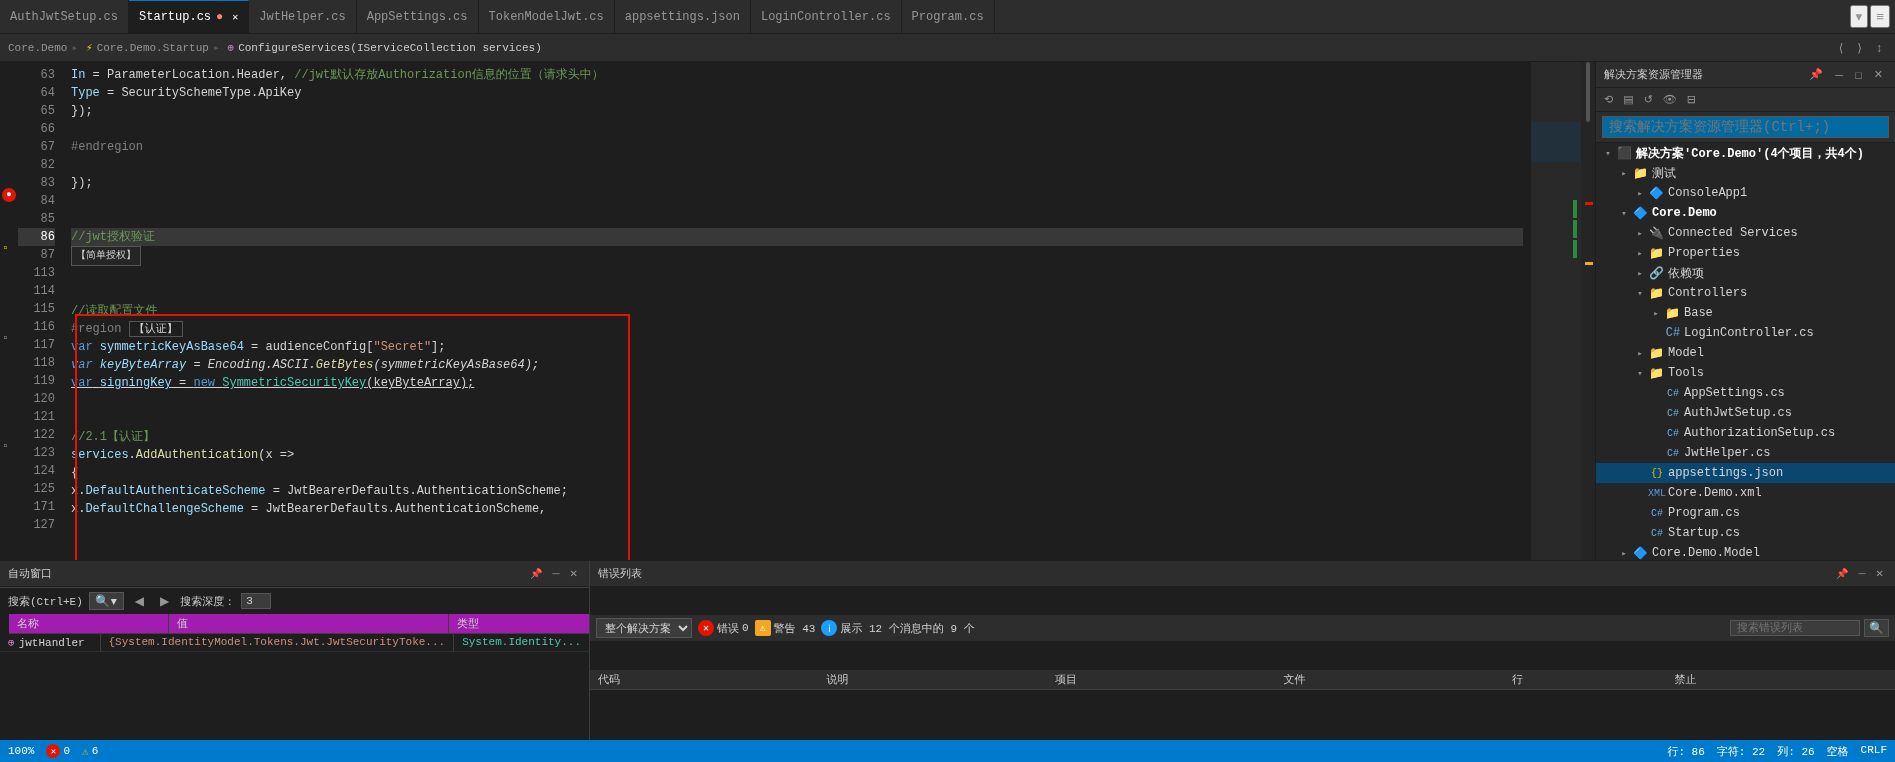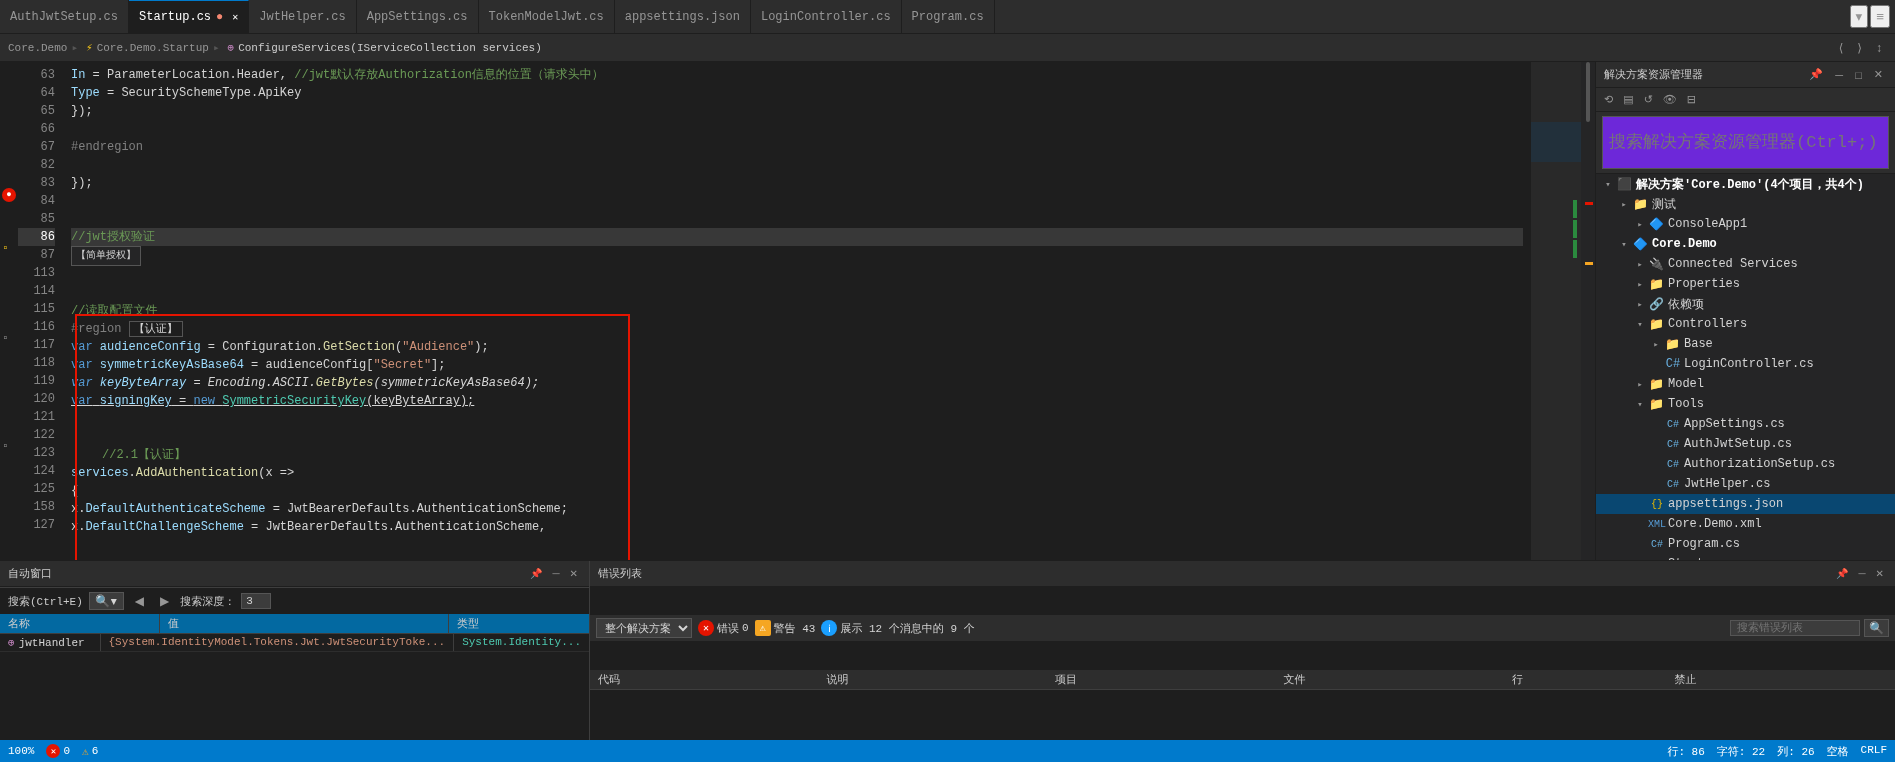--- a/index.html
+++ b/index.html
@@ -178,21 +178,21 @@
         <div>116</div>
         <div>117</div>
         <div>118</div>
         <div>119</div>
         <div>120</div>
         <div>121</div>
         <div>122</div>
         <div>123</div>
         <div>124</div>
         <div>125</div>
-        <div>158</div>
+        <div>171</div>
         <div>127</div>
       </div>
 
       <div class="code-lines">
 
         <div class="region-box" style="top: 252px; left: 12px; width: 555px; height: 252px;"></div>
 
         <div style="line-height:18px;">
           <span class="prop">    In</span> <span style="color:#d4d4d4;">= ParameterLocation.Header,</span> <span class="cmt">//jwt默认存放Authorization信息的位置（请求头中）</span>
         </div>
@@ -220,34 +220,31 @@
         </div>
         <div style="line-height:18px;">&nbsp;</div>
         <div style="line-height:18px;">&nbsp;</div>
         <div style="line-height:18px;">
           <span class="cmt">    //读取配置文件</span>
         </div>
         <div style="line-height:18px;">
           <span class="region-kw">    #region</span> <span class="bracket-box">【认证】</span>
         </div>
         <div style="line-height:18px;">
-          <span class="kw">    var</span> <span class="prop"> audienceConfig</span> <span style="color:#d4d4d4;"> = Configuration.</span><span class="method">GetSection</span><span style="color:#d4d4d4;">(</span><span class="str">"Audience"</span><span style="color:#d4d4d4;">);</span>
-        </div>
-        <div style="line-height:18px;">
           <span class="kw">    var</span> <span class="prop"> symmetricKeyAsBase64</span> <span style="color:#d4d4d4;"> = audienceConfig[</span><span class="str">"Secret"</span><span style="color:#d4d4d4;">];</span>
         </div>
         <div style="line-height:18px;font-style:italic;">
           <span class="kw">    var</span> <span class="prop"> keyByteArray</span> <span style="color:#d4d4d4;"> = Encoding.ASCII.</span><span class="method">GetBytes</span><span style="color:#d4d4d4;">(symmetricKeyAsBase64);</span>
         </div>
         <div style="line-height:18px;text-decoration:underline;">
           <span class="kw">    var</span> <span class="prop"> signingKey</span> <span style="color:#d4d4d4;"> = </span><span class="kw">new</span> <span class="type"> SymmetricSecurityKey</span><span style="color:#d4d4d4;">(keyByteArray);</span>
         </div>
         <div style="line-height:18px;">&nbsp;</div>
         <div style="line-height:18px;">&nbsp;</div>
-        <div style="line-height:18px;margin-left:31px;">
+        <div style="line-height:18px;">
           <span class="cmt">    //2.1【认证】</span>
         </div>
         <div style="line-height:18px;">
           <span class="prop">    services</span><span style="color:#d4d4d4;">.</span><span class="method">AddAuthentication</span><span style="color:#d4d4d4;">(x =&gt;</span>
         </div>
         <div style="line-height:18px;">
           <span style="color:#d4d4d4;">    {</span>
         </div>
         <div style="line-height:18px;">
           <span style="color:#d4d4d4;">        x.</span><span class="prop">DefaultAuthenticateScheme</span><span style="color:#d4d4d4;"> = JwtBearerDefaults.AuthenticationScheme;</span>
@@ -291,21 +288,21 @@
       </div>
     </div>
     <div class="se-toolbar">
       <button class="se-toolbar-btn">⟲</button>
       <button class="se-toolbar-btn">▤</button>
       <button class="se-toolbar-btn">↺</button>
       <button class="se-toolbar-btn">👁</button>
       <button class="se-toolbar-btn">⊟</button>
     </div>
     <div class="se-search">
-      <input type="text" style="width: 100%; background: #6d28d9; border: 1px solid rgb(85, 85, 85); color: rgb(212, 212, 212); padding: 16px 6px; font-size: 17px; font-family: inherit;" placeholder="搜索解决方案资源管理器(Ctrl+;)">
+      <input type="text" style="width: 100%; background: #0369a1; border: 1px solid rgb(85, 85, 85); color: rgb(212, 212, 212); padding: 2px 6px; font-size: 14px; font-family: inherit;" placeholder="搜索解决方案资源管理器(Ctrl+;)">
     </div>
     <div class="se-tree">
 
       <div class="tree-item" style="padding-left:4px;">
         <span class="tree-arrow">▾</span>
         <span class="tree-icon" style="color:#f5c518;">⬛</span>
         <span class="tree-label bold">解决方案'Core.Demo'(4个项目，共4个)</span>
       </div>
 
       <div class="tree-item" style="padding-left:20px;">
@@ -451,21 +448,21 @@
     </div>
     <div class="panel-content">
       <div class="search-panel">
         <span style="color:#cccccc;">搜索(Ctrl+E)</span>
         <button class="nav-btn" style="background:#3c3c3c;border:1px solid #555;color:#d4d4d4;padding:1px 6px; cursor:pointer;">🔍▾</button>
         <button class="nav-btn">◀</button>
         <button class="nav-btn">▶</button>
         <span style="color:#cccccc;">搜索深度：</span>
         <input type="text" value="3" style="width: 30px; background: rgb(60, 60, 60); border: 1px solid rgb(85, 85, 85); color: rgb(212, 212, 212); padding: 1px 4px; font-size: 11px; font-family: inherit;">
       </div>
-      <div style="display:flex;background:#0369a1;border-bottom:1px solid #3e3e3e;padding:0;">
+      <div style="display:flex;background:#a21caf;border-bottom:1px solid #3e3e3e;padding:0;margin-left:9px;">
         <div style="padding:2px 8px;color:#cccccc;font-size:11px;border-right:1px solid #3e3e3e;width:160px;">名称</div>
         <div style="padding:2px 8px;color:#cccccc;font-size:11px;border-right:1px solid #3e3e3e;flex:1;">值</div>
         <div style="padding:2px 8px;color:#cccccc;font-size:11px;width:140px;">类型</div>
       </div>
       <div style="flex:1;overflow:auto;">
         <div style="display:flex;border-bottom:1px solid #2d2d2d;">
           <div style="padding:2px 8px;font-size:11px;border-right:1px solid #3e3e3e;width:160px;display:flex;align-items:center;gap:4px;">
             <span style="color:#c586c0;">⊕</span>
             <span>jwtHandler</span>
           </div>

